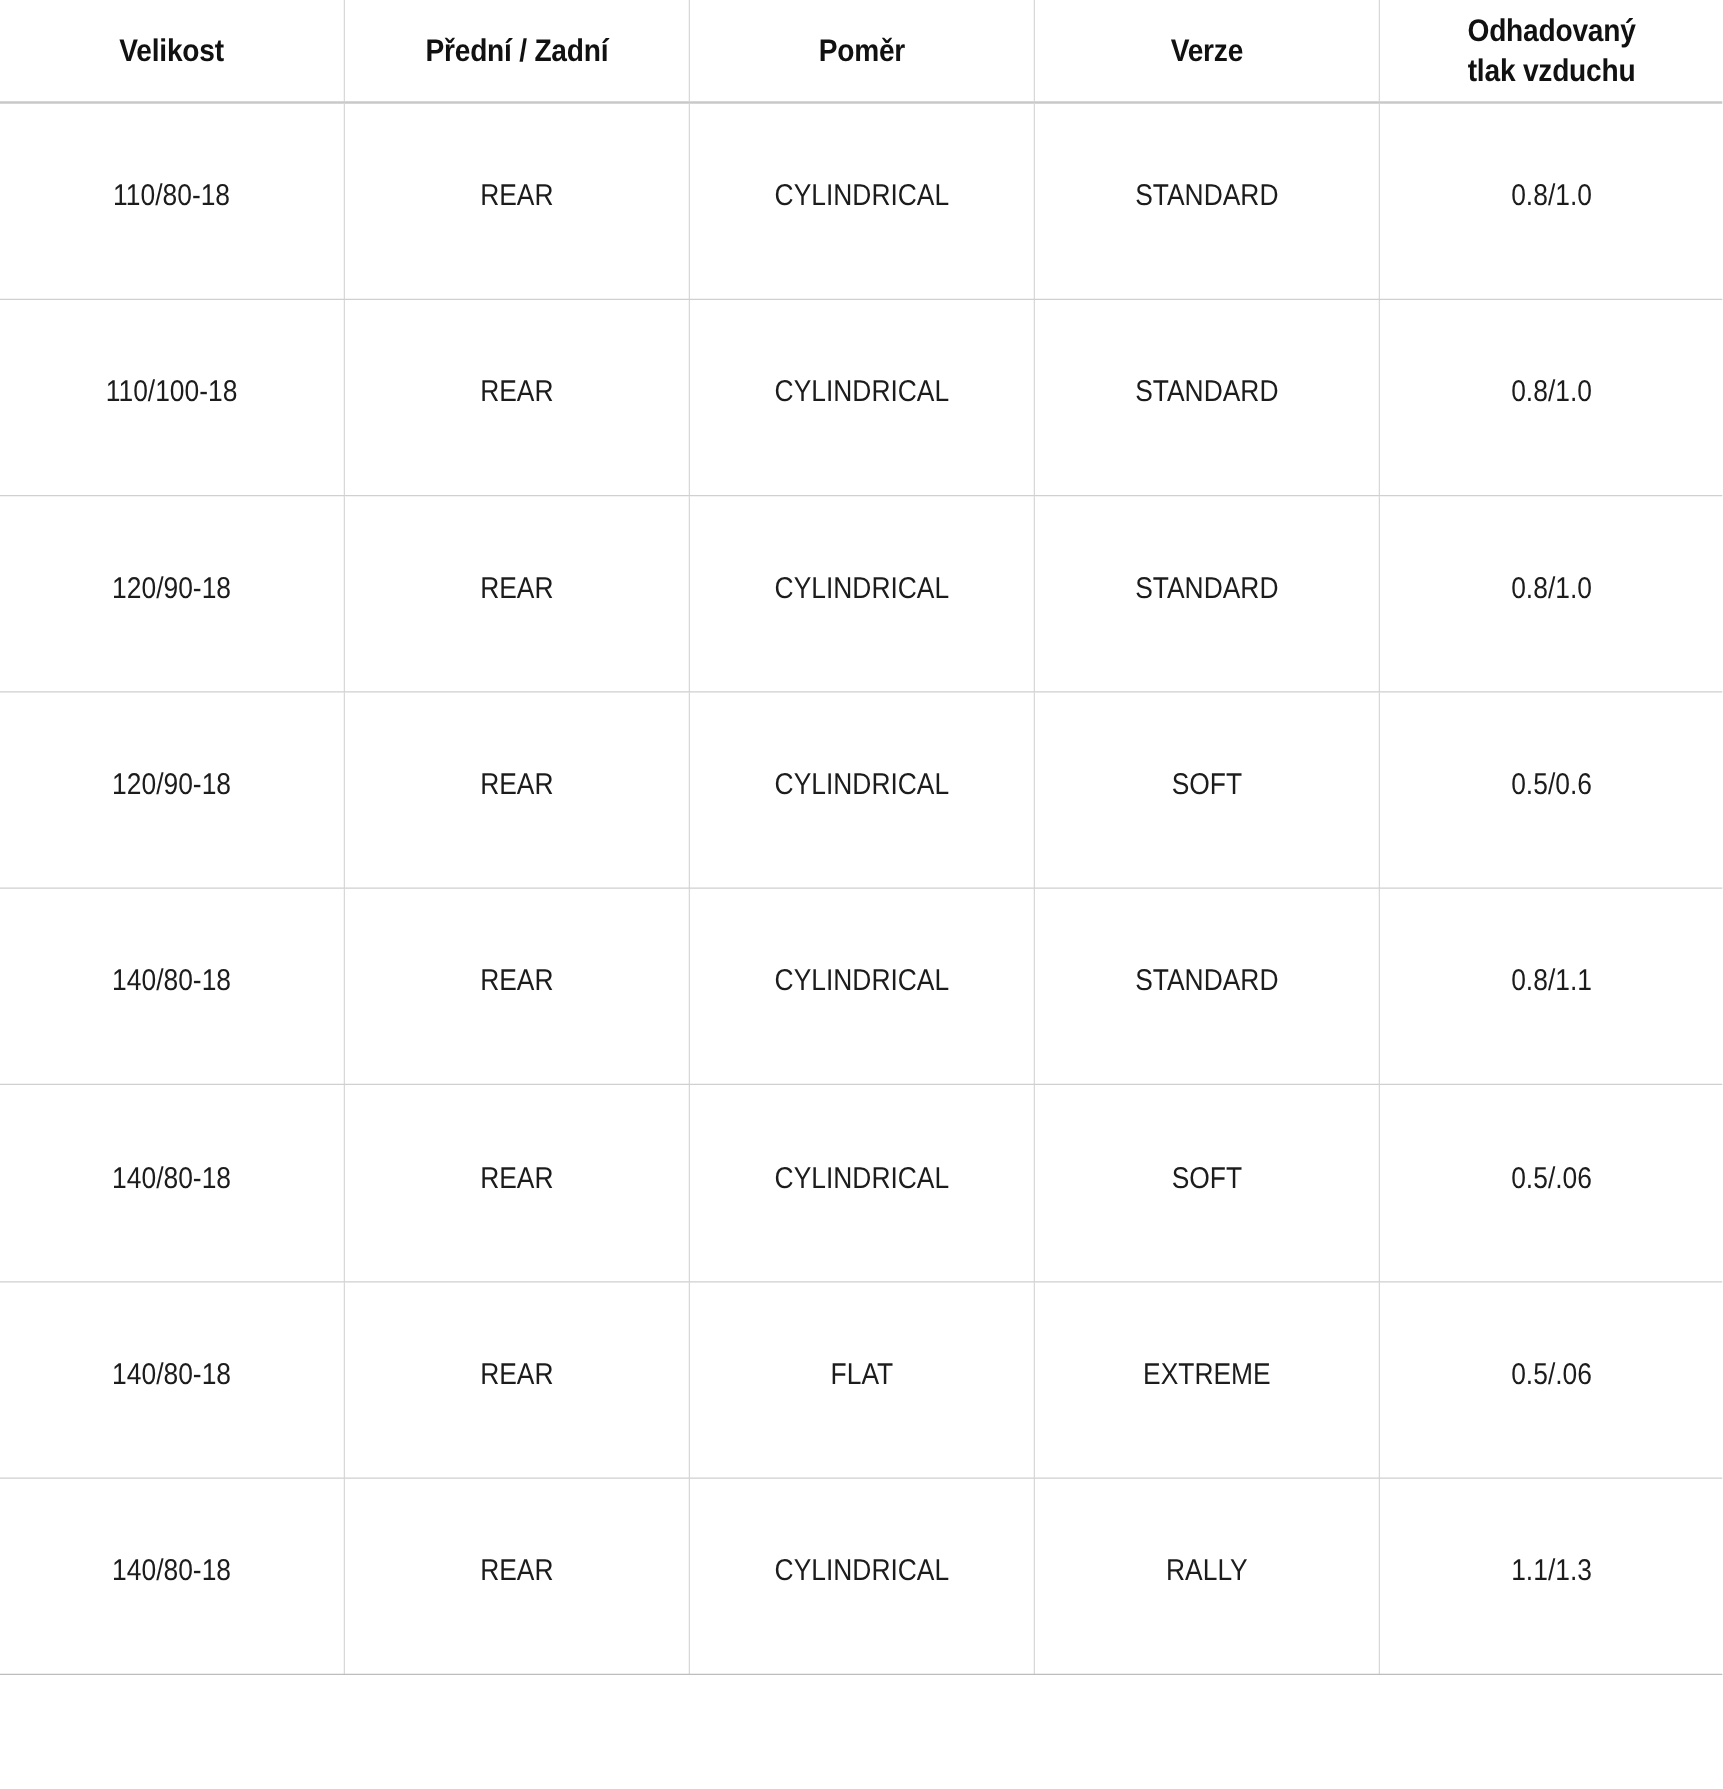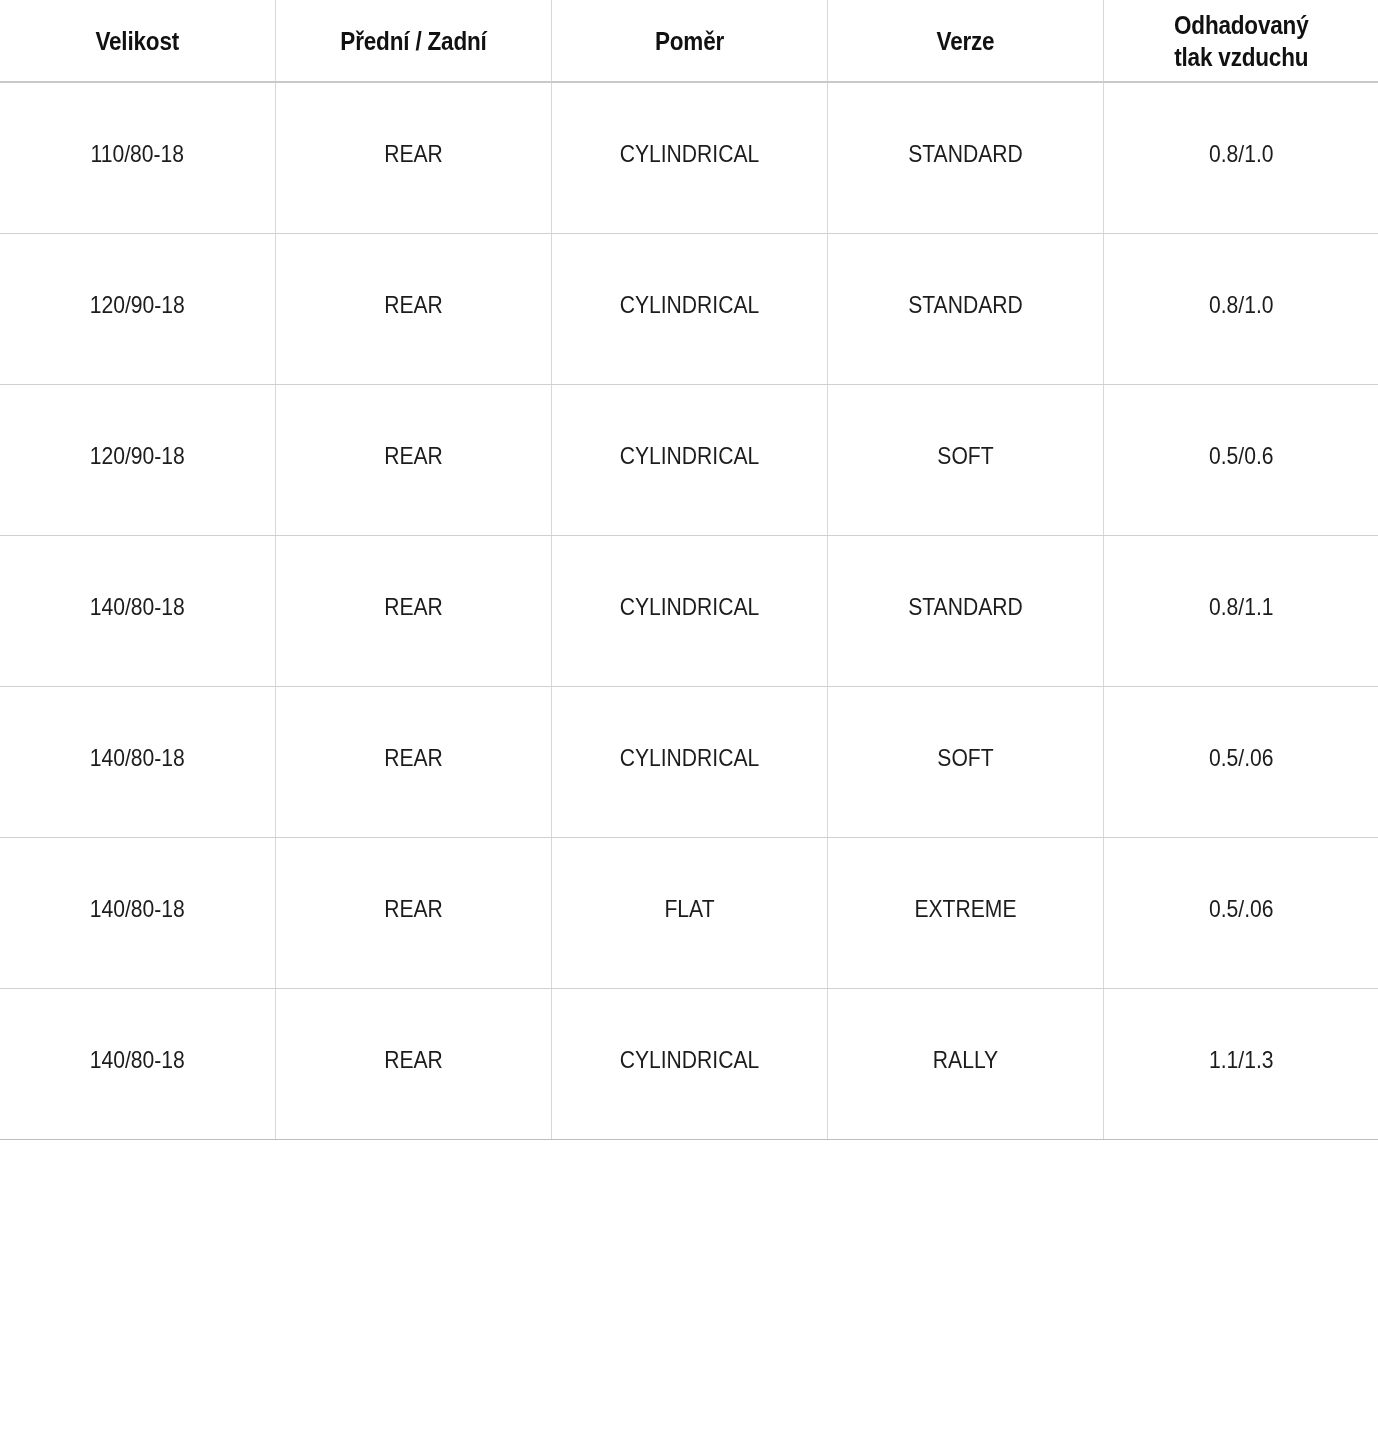--- a/index.html
+++ b/index.html
@@ -10,21 +10,21 @@
   body {
     width: 1378px;
     height: 1431px;
     font-family: "Liberation Sans", sans-serif;
     color: #1a1a1a;
     overflow: hidden;
   }
 
   .tire-table {
     width: 1378px;
-    height: 1140px;
+    height: 1340px;
     border-collapse: collapse;
     table-layout: fixed;
   }
 
   
   col.c0 { width: 275px; }
   col.c1 { width: 276px; }
   col.c2 { width: 276px; }
   col.c3 { width: 276px; }
   col.c4 { width: 275px; }
@@ -137,20 +137,37 @@
           <span class="cell-txt">CYLINDRICAL</span>
         </td>
       <td>
           <span class="cell-txt">STANDARD</span>
         </td>
       <td>
           <span class="cell-txt">0.8/1.0</span>
         </td>
     </tr>
 
+    <tr>
+      <td>
+          <span class="cell-txt">110/100-18</span>
+        </td>
+      <td>
+          <span class="cell-txt">REAR</span>
+        </td>
+      <td>
+          <span class="cell-txt">CYLINDRICAL</span>
+        </td>
+      <td>
+          <span class="cell-txt">STANDARD</span>
+        </td>
+      <td>
+          <span class="cell-txt">0.8/1.0</span>
+        </td>
+    </tr>
 
     <tr>
       <td>
           <span class="cell-txt">120/90-18</span>
         </td>
       <td>
           <span class="cell-txt">REAR</span>
         </td>
       <td>
           <span class="cell-txt">CYLINDRICAL</span>

